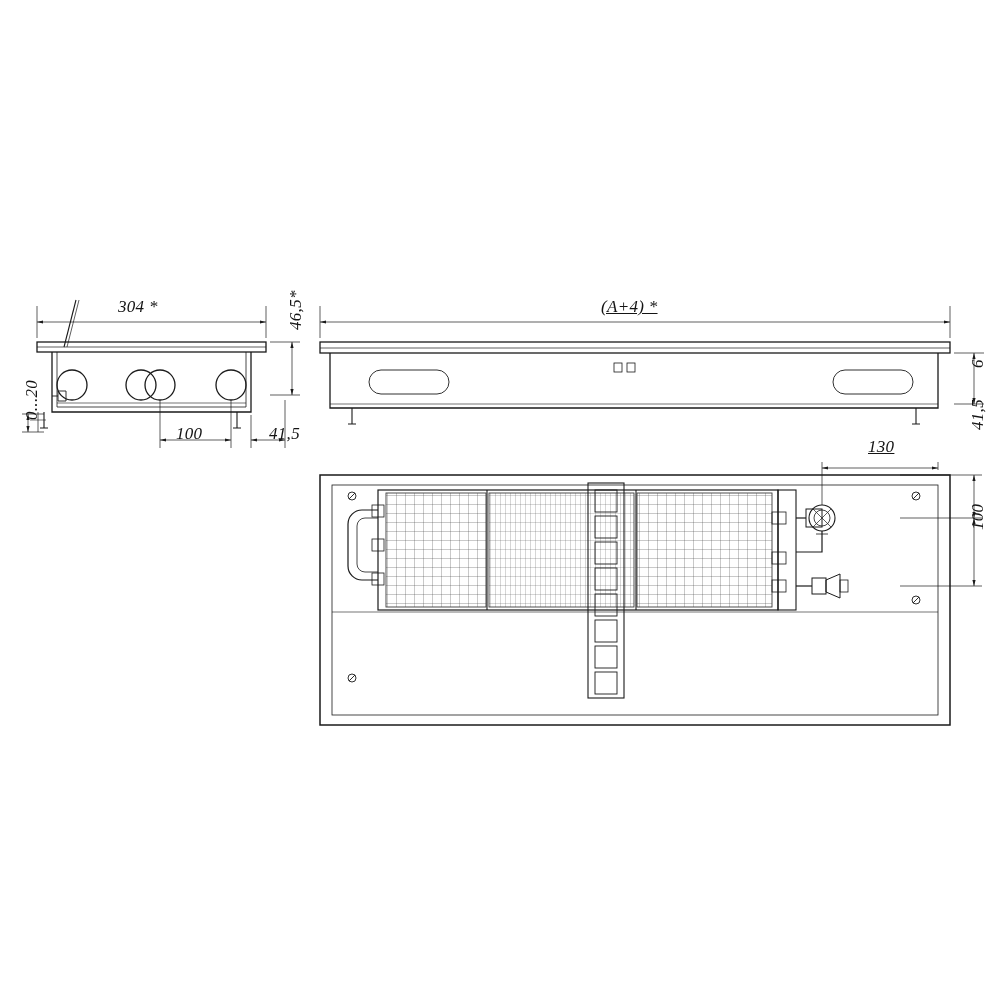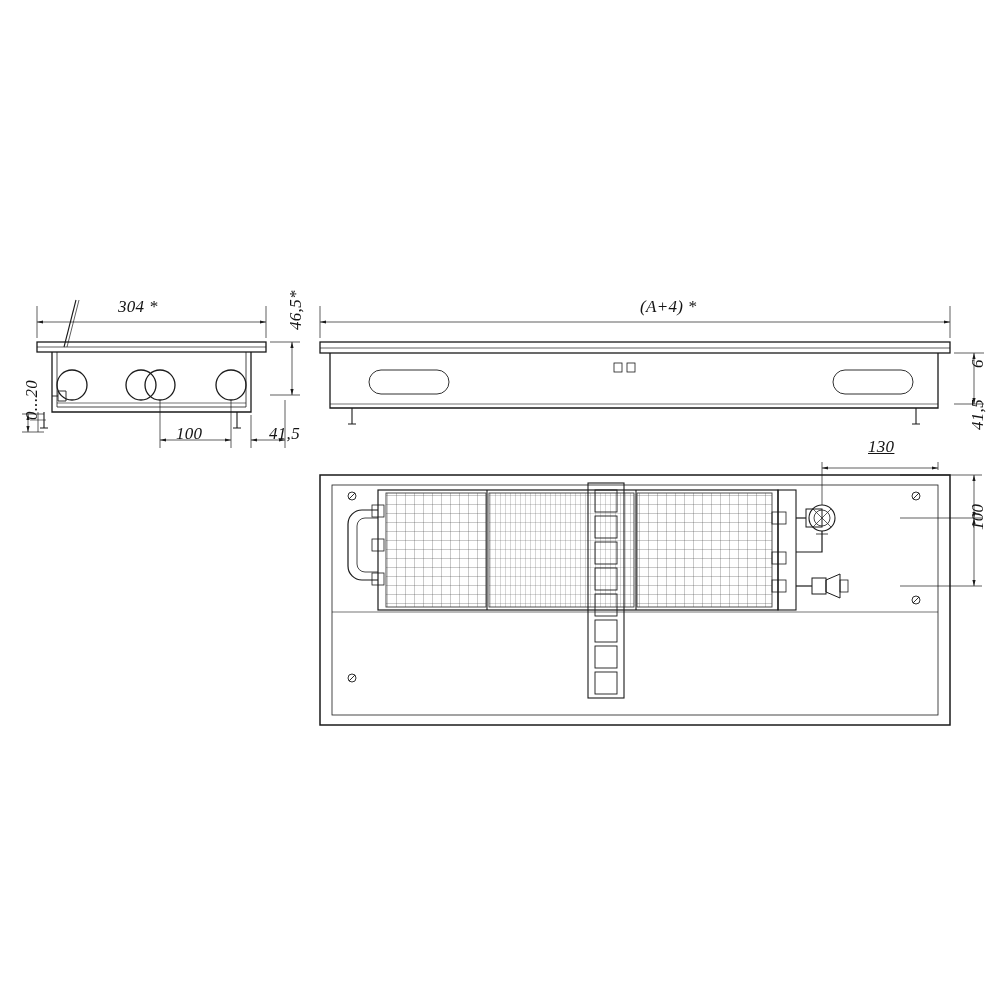--- a/index.html
+++ b/index.html
@@ -220,21 +220,21 @@
   <div class="dim-label" style="left:118px; top:297px;">304 *</div>
 
   <div class="dim-label rot90" style="left:286px; top:330px;">46,5*</div>
 
   <div class="dim-label" style="left:176px; top:424px;">100</div>
 
   <div class="dim-label" style="left:269px; top:424px;">41,5</div>
 
   <div class="dim-label rot90" style="left:22px; top:420px;">0...20</div>
 
-  <div class="dim-label" style="left:640px; top:297px;">(A+4) *</div>
+  <div class="dim-label" style="left:601px; top:297px;text-decoration:underline;">(A+4) *</div>
 
   <div class="dim-label rot90" style="left:968px; top:368px;">6</div>
 
   <div class="dim-label" style="left:868px; top:437px;text-decoration:underline;">130</div>
 
   <div class="dim-label rot90" style="left:968px; top:430px;">41,5</div>
 
   <div class="dim-label rot90" style="left:968px; top:530px;">100</div>
 
 </div>

